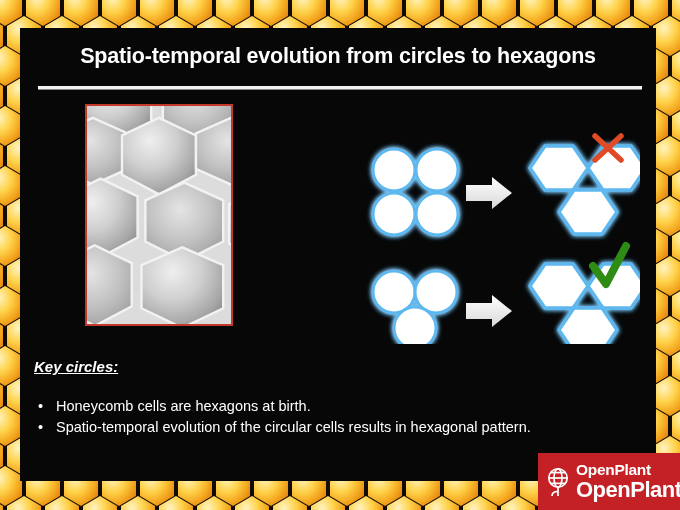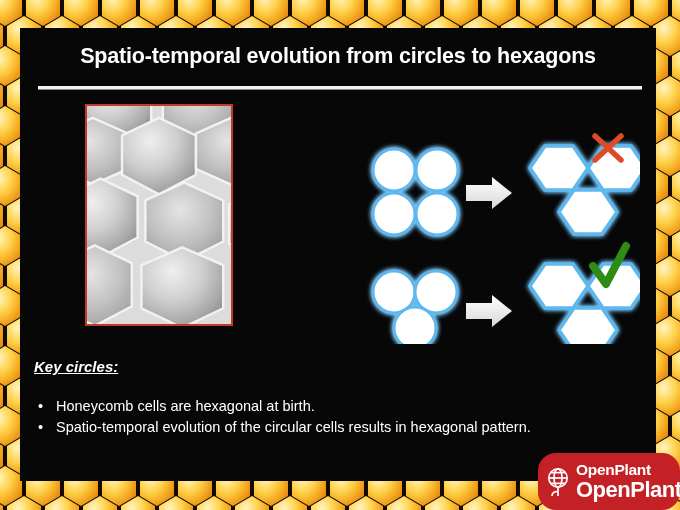--- a/index.html
+++ b/index.html
@@ -123,21 +123,20 @@
     left: 538px;
     top: 453px;
     width: 142px;
     height: 57px;
     background: #c42127;
     z-index: 10;
     display: flex;
     align-items: center;
     padding-left: 5px;
     box-sizing: border-box;
-    border-radius: 18px;
   }
   .logo-mark {
     width: 30px;
     height: 32px;
     flex: 0 0 30px;
   }
   .logo-text {
     margin-left: 3px;
     color: #ffffff;
     line-height: 1;
@@ -670,21 +669,21 @@
           <path d="M253,172 L266,190 L286,152" stroke="#2e8b13" stroke-width="8" stroke-linecap="round" stroke-linejoin="round" fill="none"></path>
         </g>
       </svg>
     </div>
 
     <div class="key-findings">Key circles:</div>
 
     <div class="bullets">
       <div class="bullet-row">
         <span class="bullet-dot">•</span>
-        <span>Honeycomb cells are hexagonal at birth.</span>
+        <span>Honeycomb cells are hexagons at birth.</span>
       </div>
       <div class="bullet-row">
         <span class="bullet-dot">•</span>
         <span>Spatio-temporal evolution of the circular cells results in hexagonal pattern.</span>
       </div>
     </div>
 
   </div>
 
   <div class="logo">

